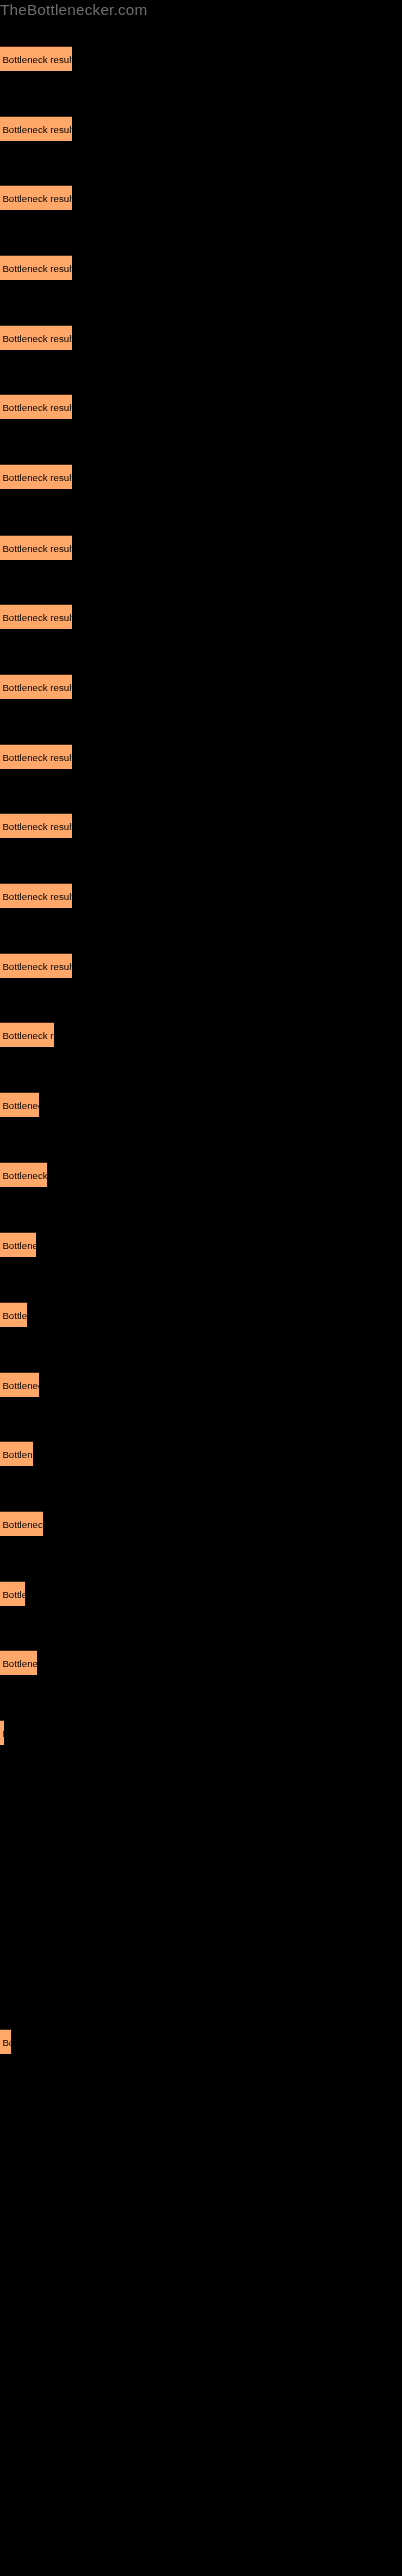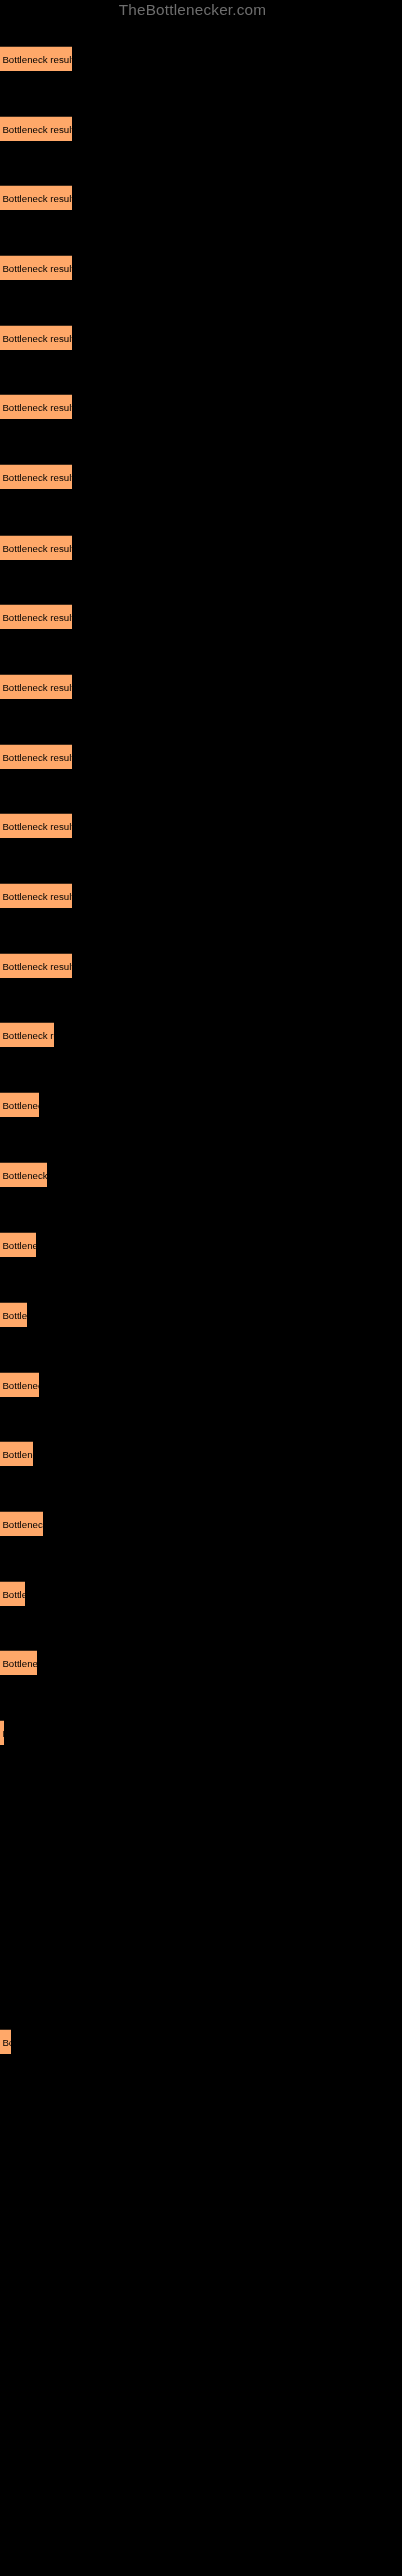--- a/index.html
+++ b/index.html
@@ -17,21 +17,21 @@
   #site-header {
     position: absolute;
     top: 0;
     left: 0;
     width: 403px;
     height: 24px;
     box-sizing: border-box;
     padding-right: 18px;
     display: flex;
     align-items: flex-start;
-    justify-content: center;
+    justify-content: flex-start;
   }
   #site-title {
     color: #6e6e6e;
     font-size: 15.3px;
     line-height: 19.3px;
     letter-spacing: 0.2px;
     white-space: nowrap;
   }
   #chart-area {
     position: absolute;

